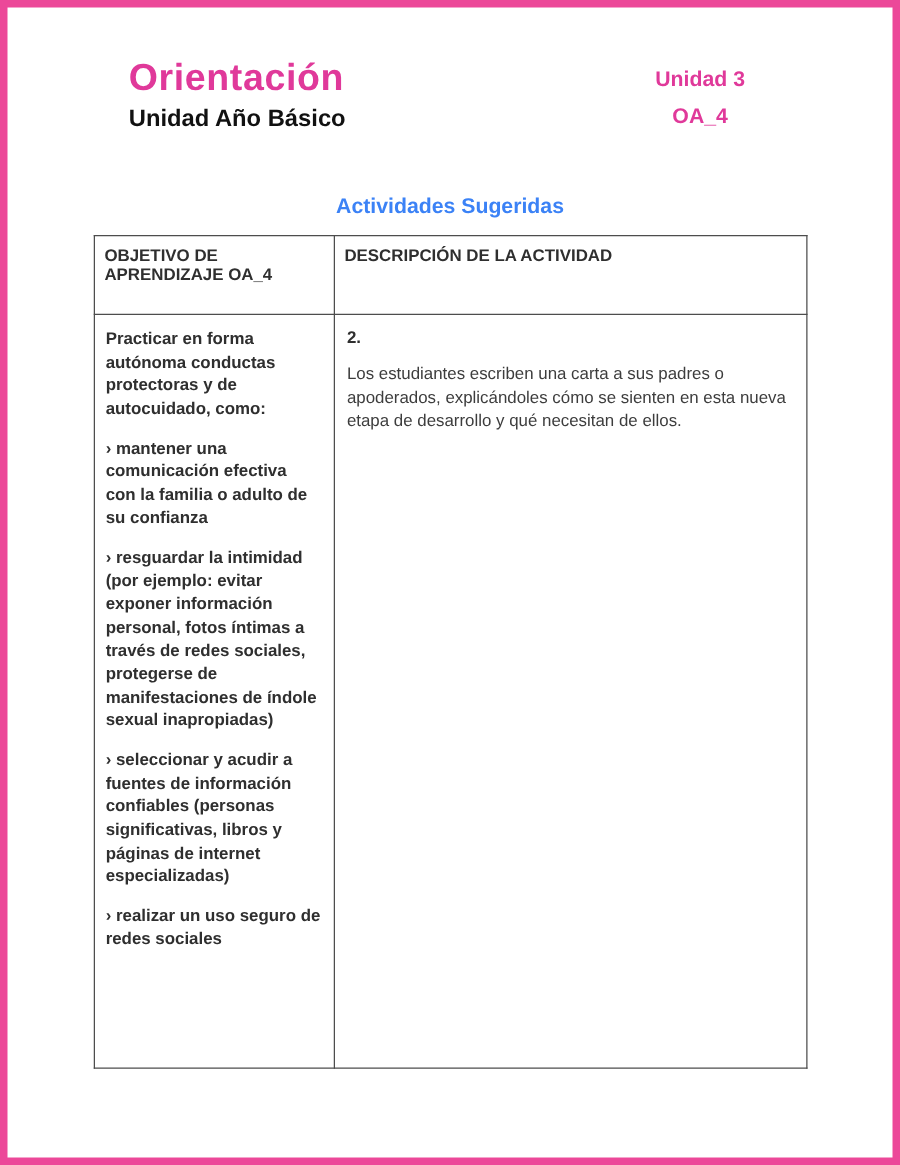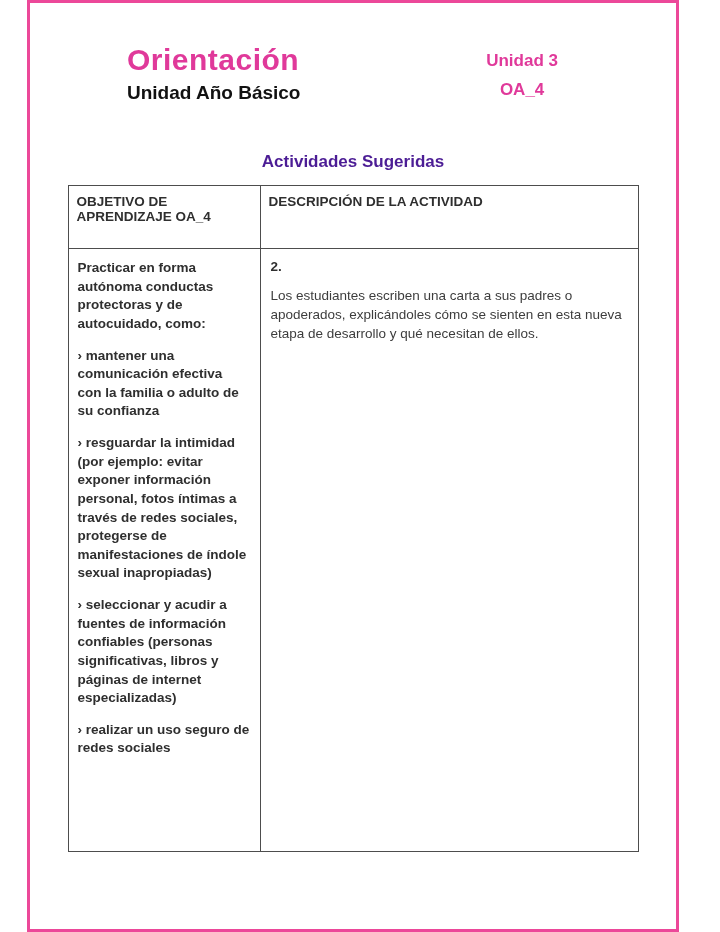--- a/index.html
+++ b/index.html
@@ -3,26 +3,25 @@
 <meta charset="utf-8">
 <style>
   * { margin: 0; padding: 0; box-sizing: border-box; }
   html, body { background: #ffffff; }
   body {
     width: 720px; height: 932px;
     font-family: "Liberation Sans", sans-serif;
     color: #333333;
   }
   .page {
-    width: 652px; height: 932px;
+    width: 720px; height: 932px;
     background: #ffffff;
-    border: 3px solid #ec4899;
+    border: 6px solid #ec4899;
     position: relative;
     overflow: hidden;
-    margin-left: 27px;
   }
   
   .doc-header {
     display: flex;
     justify-content: space-between;
     align-items: flex-start;
     padding: 40px 118px 0 97px;
   }
   .header-left .title {
     color: var(--magenta, #e0399a);
@@ -48,21 +47,21 @@
   }
   .header-right .oa {
     color: var(--magenta, #e0399a);
     font-size: 17px;
     font-weight: bold;
     margin-top: 9px;
   }
   
   .section-heading {
     text-align: center;
-    color: #4c1d95;
+    color: #3b82f6;
     font-size: 17px;
     font-weight: bold;
     margin-top: 48px;
   }
   
   .activity-table {
     border-collapse: collapse;
     table-layout: fixed;
     width: 570px;
     margin: 13px auto 0 auto;

